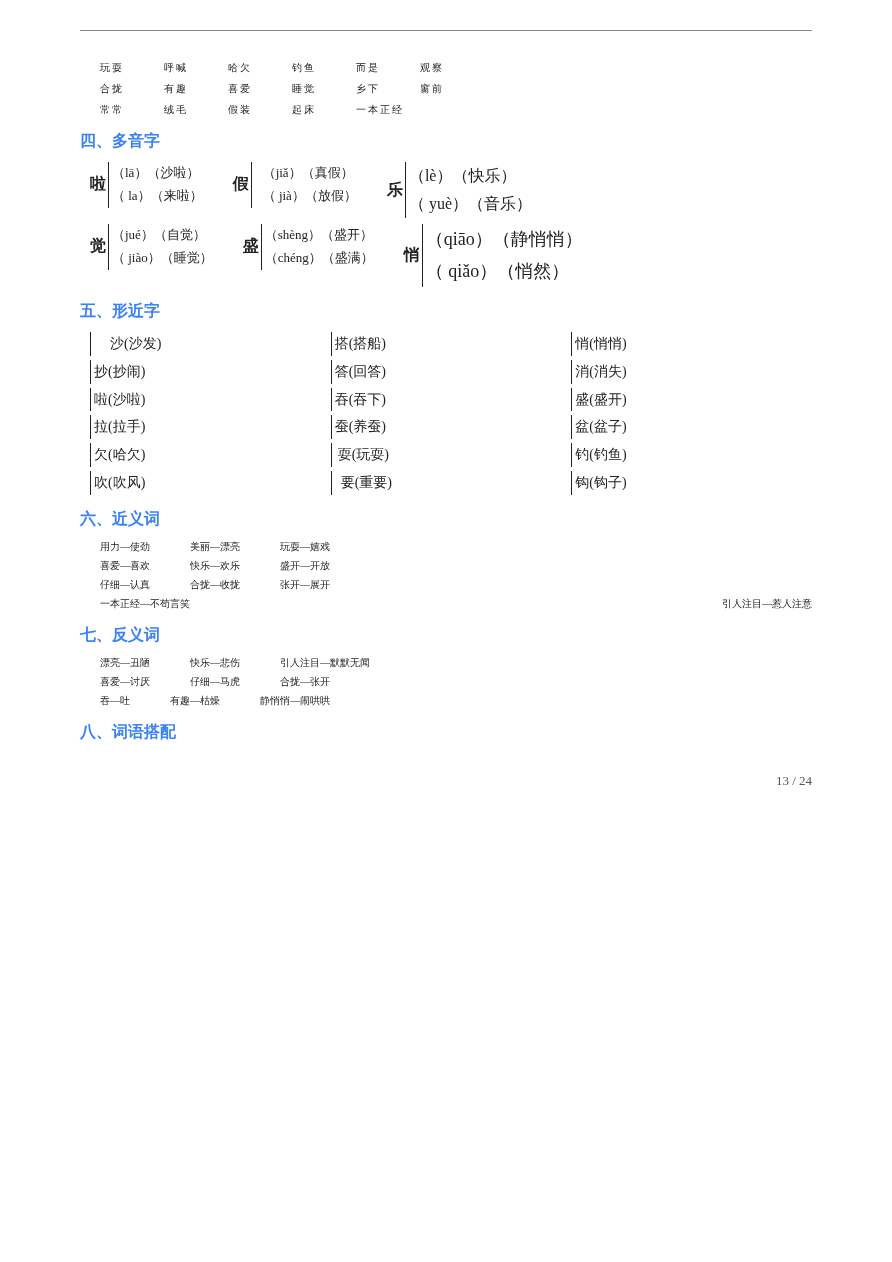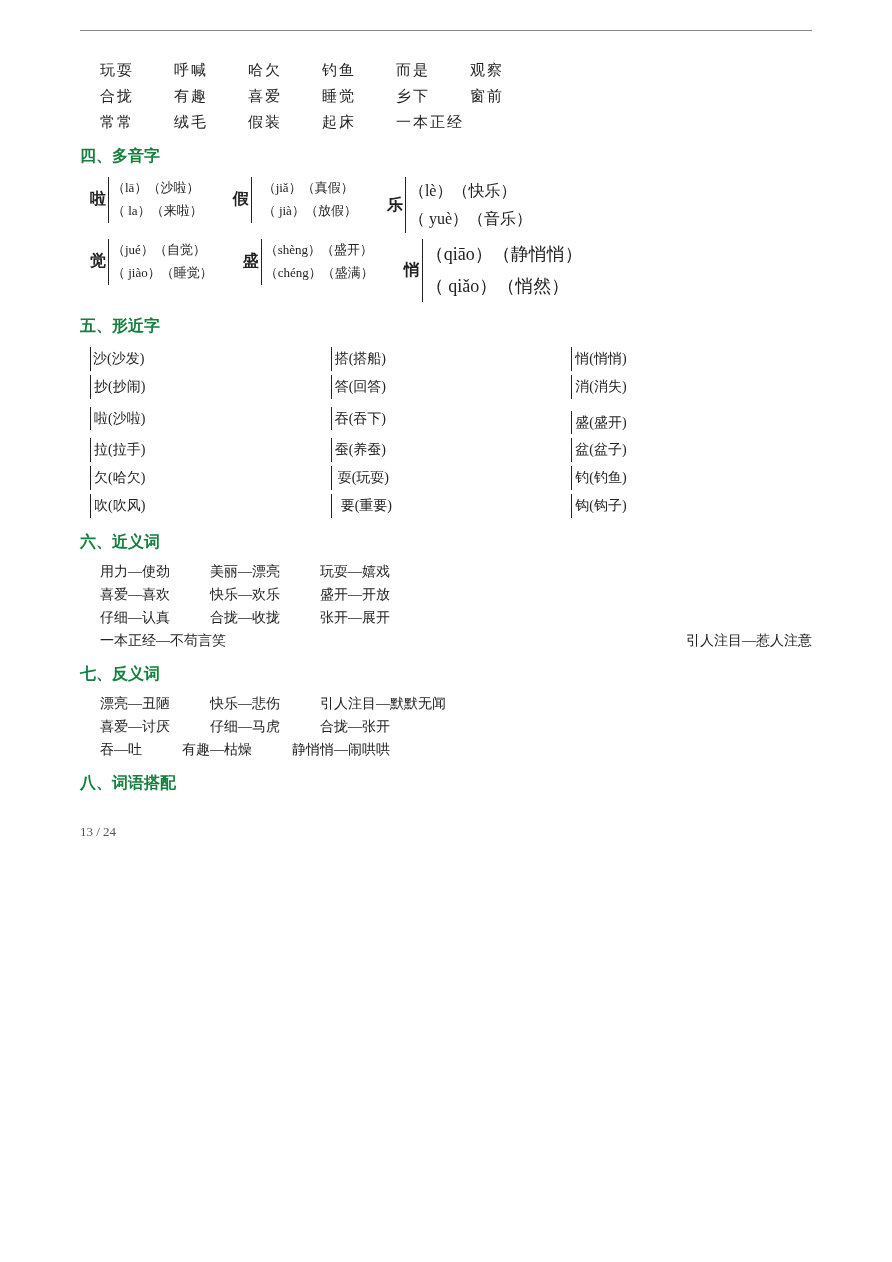--- a/index.html
+++ b/index.html
@@ -15,57 +15,57 @@
       width: 892px;
       min-height: 1262px;
       padding: 30px 80px 60px 80px;
       position: relative;
     }
     .top-line {
       border-top: 1.5px solid #888;
       margin-bottom: 30px;
     }
     .word-item {
-      font-size: 15px;
+      font-size: 10px;
       letter-spacing: 2px;
       white-space: nowrap;
       font-family: Liberation Serif, serif;
     }
     .section-title {
-      color: #15803d;
+      color: #3b82f6;
       font-size: 16px;
       font-weight: bold;
       margin: 14px 0 10px 0;
     }
     
     .poly-section {
       margin-left: 10px;
       margin-bottom: 14px;
     }
     
     .similar-section {
       margin-left: 10px;
       margin-bottom: 14px;
     }
     
     .word-pairs-section {
       margin-left: 20px;
       margin-bottom: 14px;
-      font-size: 14px;
+      font-size: 10px;
     }
     .word-pairs-row {
       display: flex;
       gap: 40px;
       margin-bottom: 5px;
     }
     .word-pair {
       white-space: nowrap;
     }
     .page-number {
-      text-align: left;
+      text-align: right;
       font-size: 13px;
       color: #555;
       margin-top: 30px;
     }
   </style>
 </head>
 <body>
 
 <div class="page">
   <div class="top-line"></div>
@@ -154,21 +154,21 @@
       </div>
     </div>
   </div>
 
   <div class="section-title">五、形近字</div>
 
   <div class="similar-section">
     <div style="display:grid; grid-template-columns: repeat(3,1fr); gap: 4px 0; font-size:14px;">
 
       <div style="display:flex; align-items:center;">
-        <span style="border-left:1.5px solid #222; padding-left:2px; line-height:1.7; display:inline-block;">
+        <span style="border-left:1.5px solid #222; padding-left:19px; line-height:1.7; display:inline-block;">
           <span style="display:block;">沙(沙发)</span>
         </span>
       </div>
       <div style="display:flex; align-items:center;">
         <span style="border-left:1.5px solid #222; padding-left:3px; line-height:1.7; display:inline-block;">
           <span style="display:block;">搭(搭船)</span>
         </span>
       </div>
       <div style="display:flex; align-items:center;">
         <span style="border-left:1.5px solid #222; padding-left:3px; line-height:1.7; display:inline-block;">
@@ -196,21 +196,21 @@
         <span style="border-left:1.5px solid #222; padding-left:3px; line-height:1.7; display:inline-block;">
           <span style="display:block;">啦(沙啦)</span>
         </span>
       </div>
       <div style="display:flex; align-items:center;">
         <span style="border-left:1.5px solid #222; padding-left:3px; line-height:1.7; display:inline-block;">
           <span style="display:block;">吞(吞下)</span>
         </span>
       </div>
       <div style="display:flex; align-items:center;">
-        <span style="border-left:1.5px solid #222; padding-left:3px; line-height:1.7; display:inline-block;margin-top:8px;">
+        <span style="border-left:1.5px solid #222; padding-left:3px; line-height:1.7; display:inline-block;">
           <span style="display:block;">盛(盛开)</span>
         </span>
       </div>
 
       <div style="display:flex; align-items:center;">
         <span style="border-left:1.5px solid #222; padding-left:3px; line-height:1.7; display:inline-block;">
           <span style="display:block;">拉(拉手)</span>
         </span>
       </div>
       <div style="display:flex; align-items:center;">

